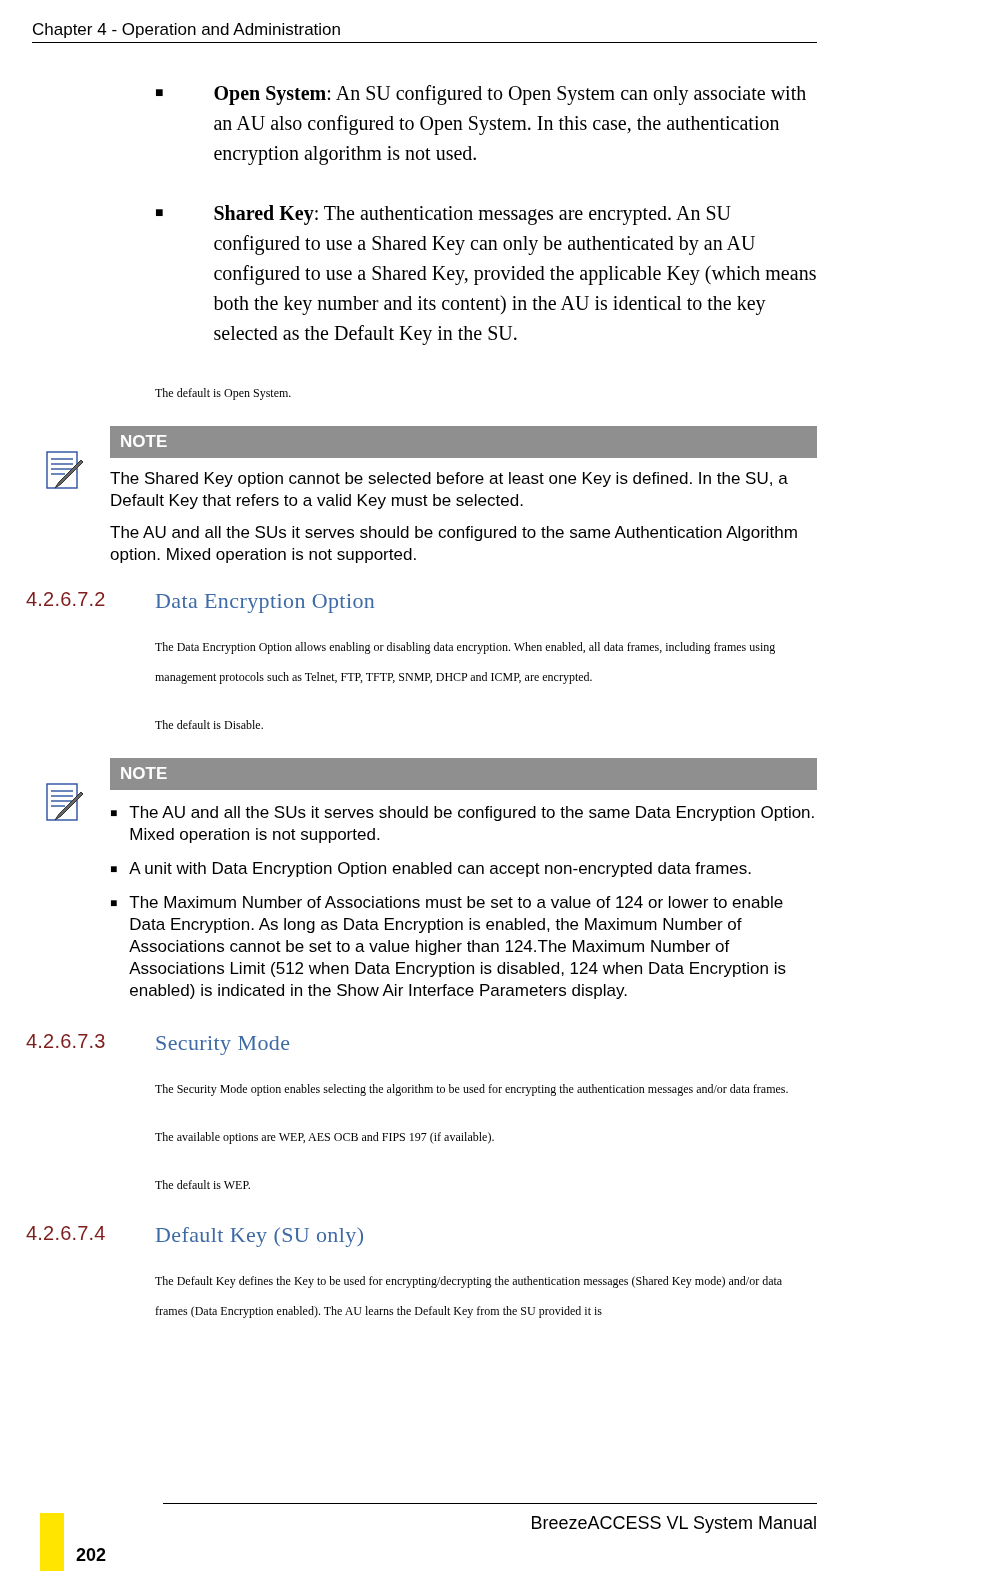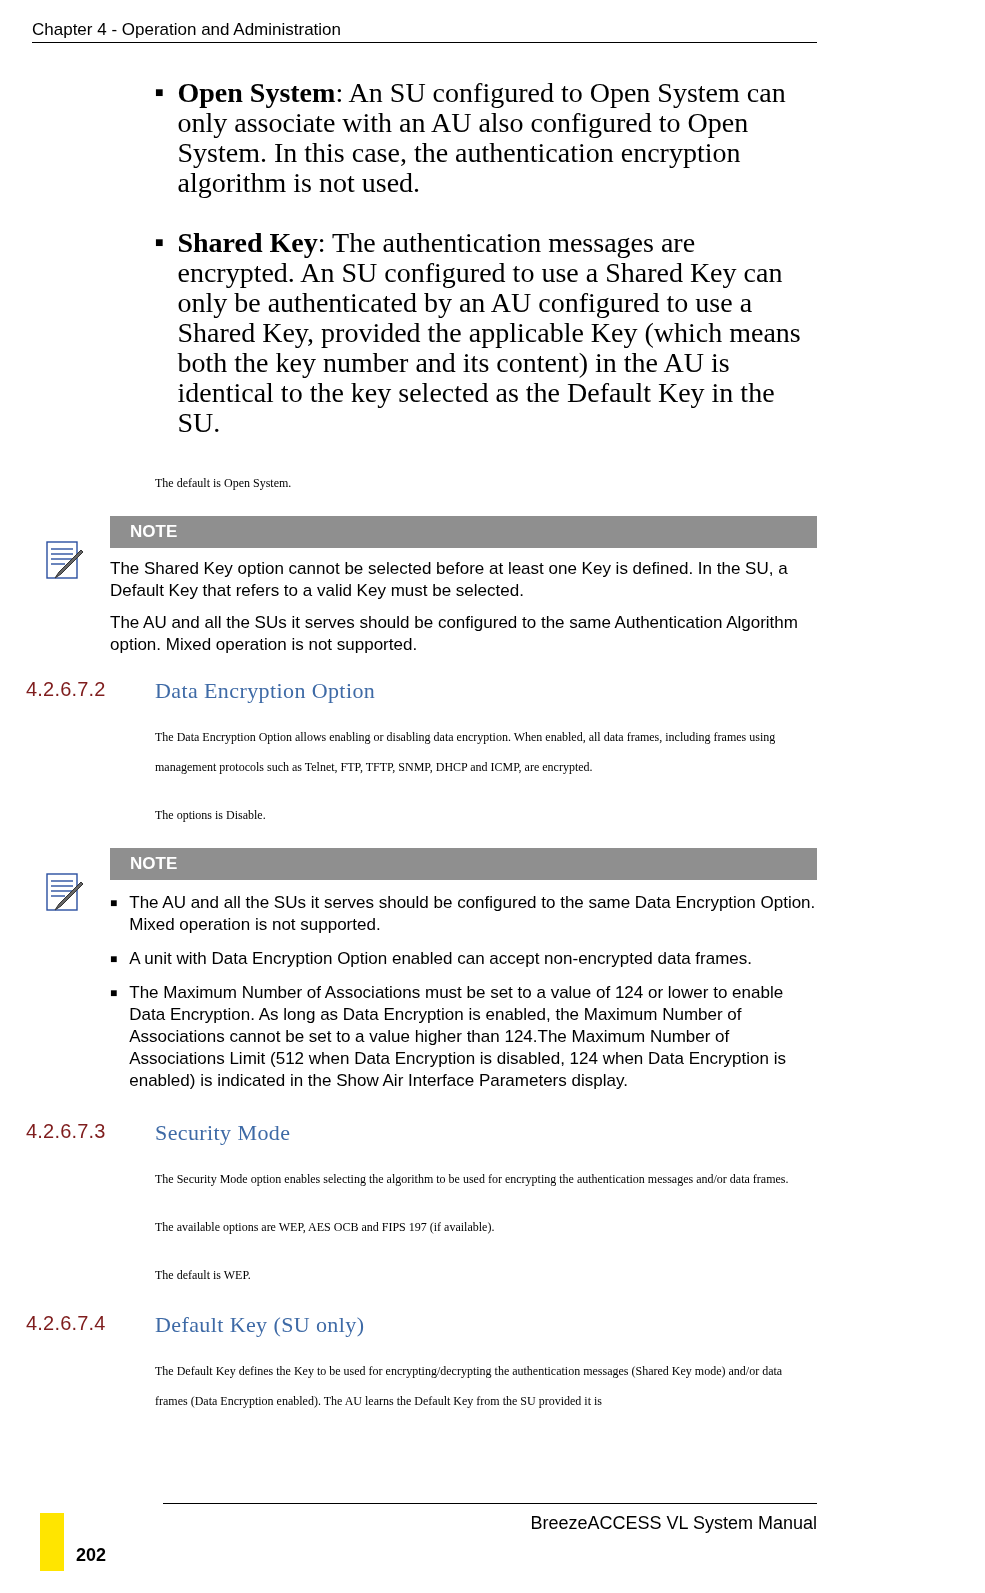--- a/index.html
+++ b/index.html
@@ -12,34 +12,34 @@
     .header-rule { position: absolute; left: 32px; right: 32px; top: 42px;
                    border-top: 1.2px solid #000; }
     .content { position: absolute; top: 60px; left: 0; right: 0; bottom: 110px; }
     .col2 { margin-left: 155px; margin-right: 32px; }
     .colnum { position: absolute; left: 26px; width: 120px;
               font-family: Verdana, Arial, sans-serif; font-size: 20px;
               color: #7f1d1d; letter-spacing: .2px; }
     .bullet-row { display: flex; margin-top: 18px; }
     .sq { font-family: Arial, sans-serif; font-size: 14px; line-height: 28px;
           margin-right: 14px; }
-    .btext { font-size: 28px; line-height: 30px; }
+    .btext { font-size: 20px; line-height: 30px; margin-left: 36px; }
     .btext b { font-family: Georgia, serif; font-weight: bold; }
     .para { font-size: 12px; line-height: 30px; margin-top: 18px; }
     .sec-title { font-family: Liberation Serif, serif; font-size: 22px;
                  color: #3e6aa6; font-weight: 400; letter-spacing: .4px; }
     .sec-wrap { position: relative; margin-top: 22px; }
     .note-block { display: flex; margin-top: 18px; margin-left: 42px;
                   margin-right: 32px; }
     .note-icon { width: 48px; flex: 0 0 48px; display: flex; align-items: flex-start;
                  justify-content: center; padding-top: 24px; }
     .note-body { flex: 1; margin-left: 20px; }
     .note-bar { background: #8f8f8f; color: #fff;
                 font-family: Arial, sans-serif; font-weight: bold; font-size: 17px;
-                padding: 6px 20px; }
+                padding: 6px 10px; }
     .note-text { font-family: Arial, sans-serif; font-size: 17px; line-height: 22px;
                  margin-top: 10px; }
     .note-bullets { margin-top: 12px; }
     .note-bullets .nb-row { display: flex; font-family: Arial, sans-serif;
                             font-size: 17px; line-height: 22px; margin-top: 12px; }
     .note-bullets .nb-row:first-child { margin-top: 0; }
     .nb-sq { font-size: 12px; margin-right: 12px; line-height: 22px; }
     .footer { position: absolute; left: 8px; right: 0; bottom: 0; height: 110px; }
     .footer-rule { position: absolute; left: 155px; right: 32px; top: 20px;
                    border-top: 1.7px solid #000; }
@@ -91,21 +91,21 @@
         <div class="note-text">The Shared Key option cannot be selected before at least one Key is defined. In the SU, a Default Key that refers to a valid Key must be selected.</div>
         <div class="note-text">The AU and all the SUs it serves should be configured to the same Authentication Algorithm option. Mixed operation is not supported.</div>
       </div>
     </div>
 
     <div class="sec-wrap">
       <div class="colnum">4.2.6.7.2</div>
       <div class="col2 sec-title">Data Encryption Option</div>
     </div>
     <div class="col2 para">The Data Encryption Option allows enabling or disabling data encryption. When enabled, all data frames, including frames using management protocols such as Telnet, FTP, TFTP, SNMP, DHCP and ICMP, are encrypted.</div>
-    <div class="col2 para">The options is Disable.</div>
+    <div class="col2 para">The default is Disable.</div>
 
     <div class="note-block">
       <div class="note-icon">
         <svg width="42" height="42" viewBox="0 0 42 42">
           <rect x="2" y="2" width="30" height="36" fill="#fff" stroke="#2a4fa0" stroke-width="1.4"></rect>
           <line x1="6" y1="9" x2="28" y2="9" stroke="#2a4fa0" stroke-width="1.4"></line>
           <line x1="6" y1="14" x2="28" y2="14" stroke="#2a4fa0" stroke-width="1.4"></line>
           <line x1="6" y1="19" x2="28" y2="19" stroke="#2a4fa0" stroke-width="1.4"></line>
           <line x1="6" y1="24" x2="20" y2="24" stroke="#2a4fa0" stroke-width="1.4"></line>
           <polygon points="36,10 14,32 10,38 16,34 38,12" fill="#666" stroke="#333" stroke-width="1"></polygon>

